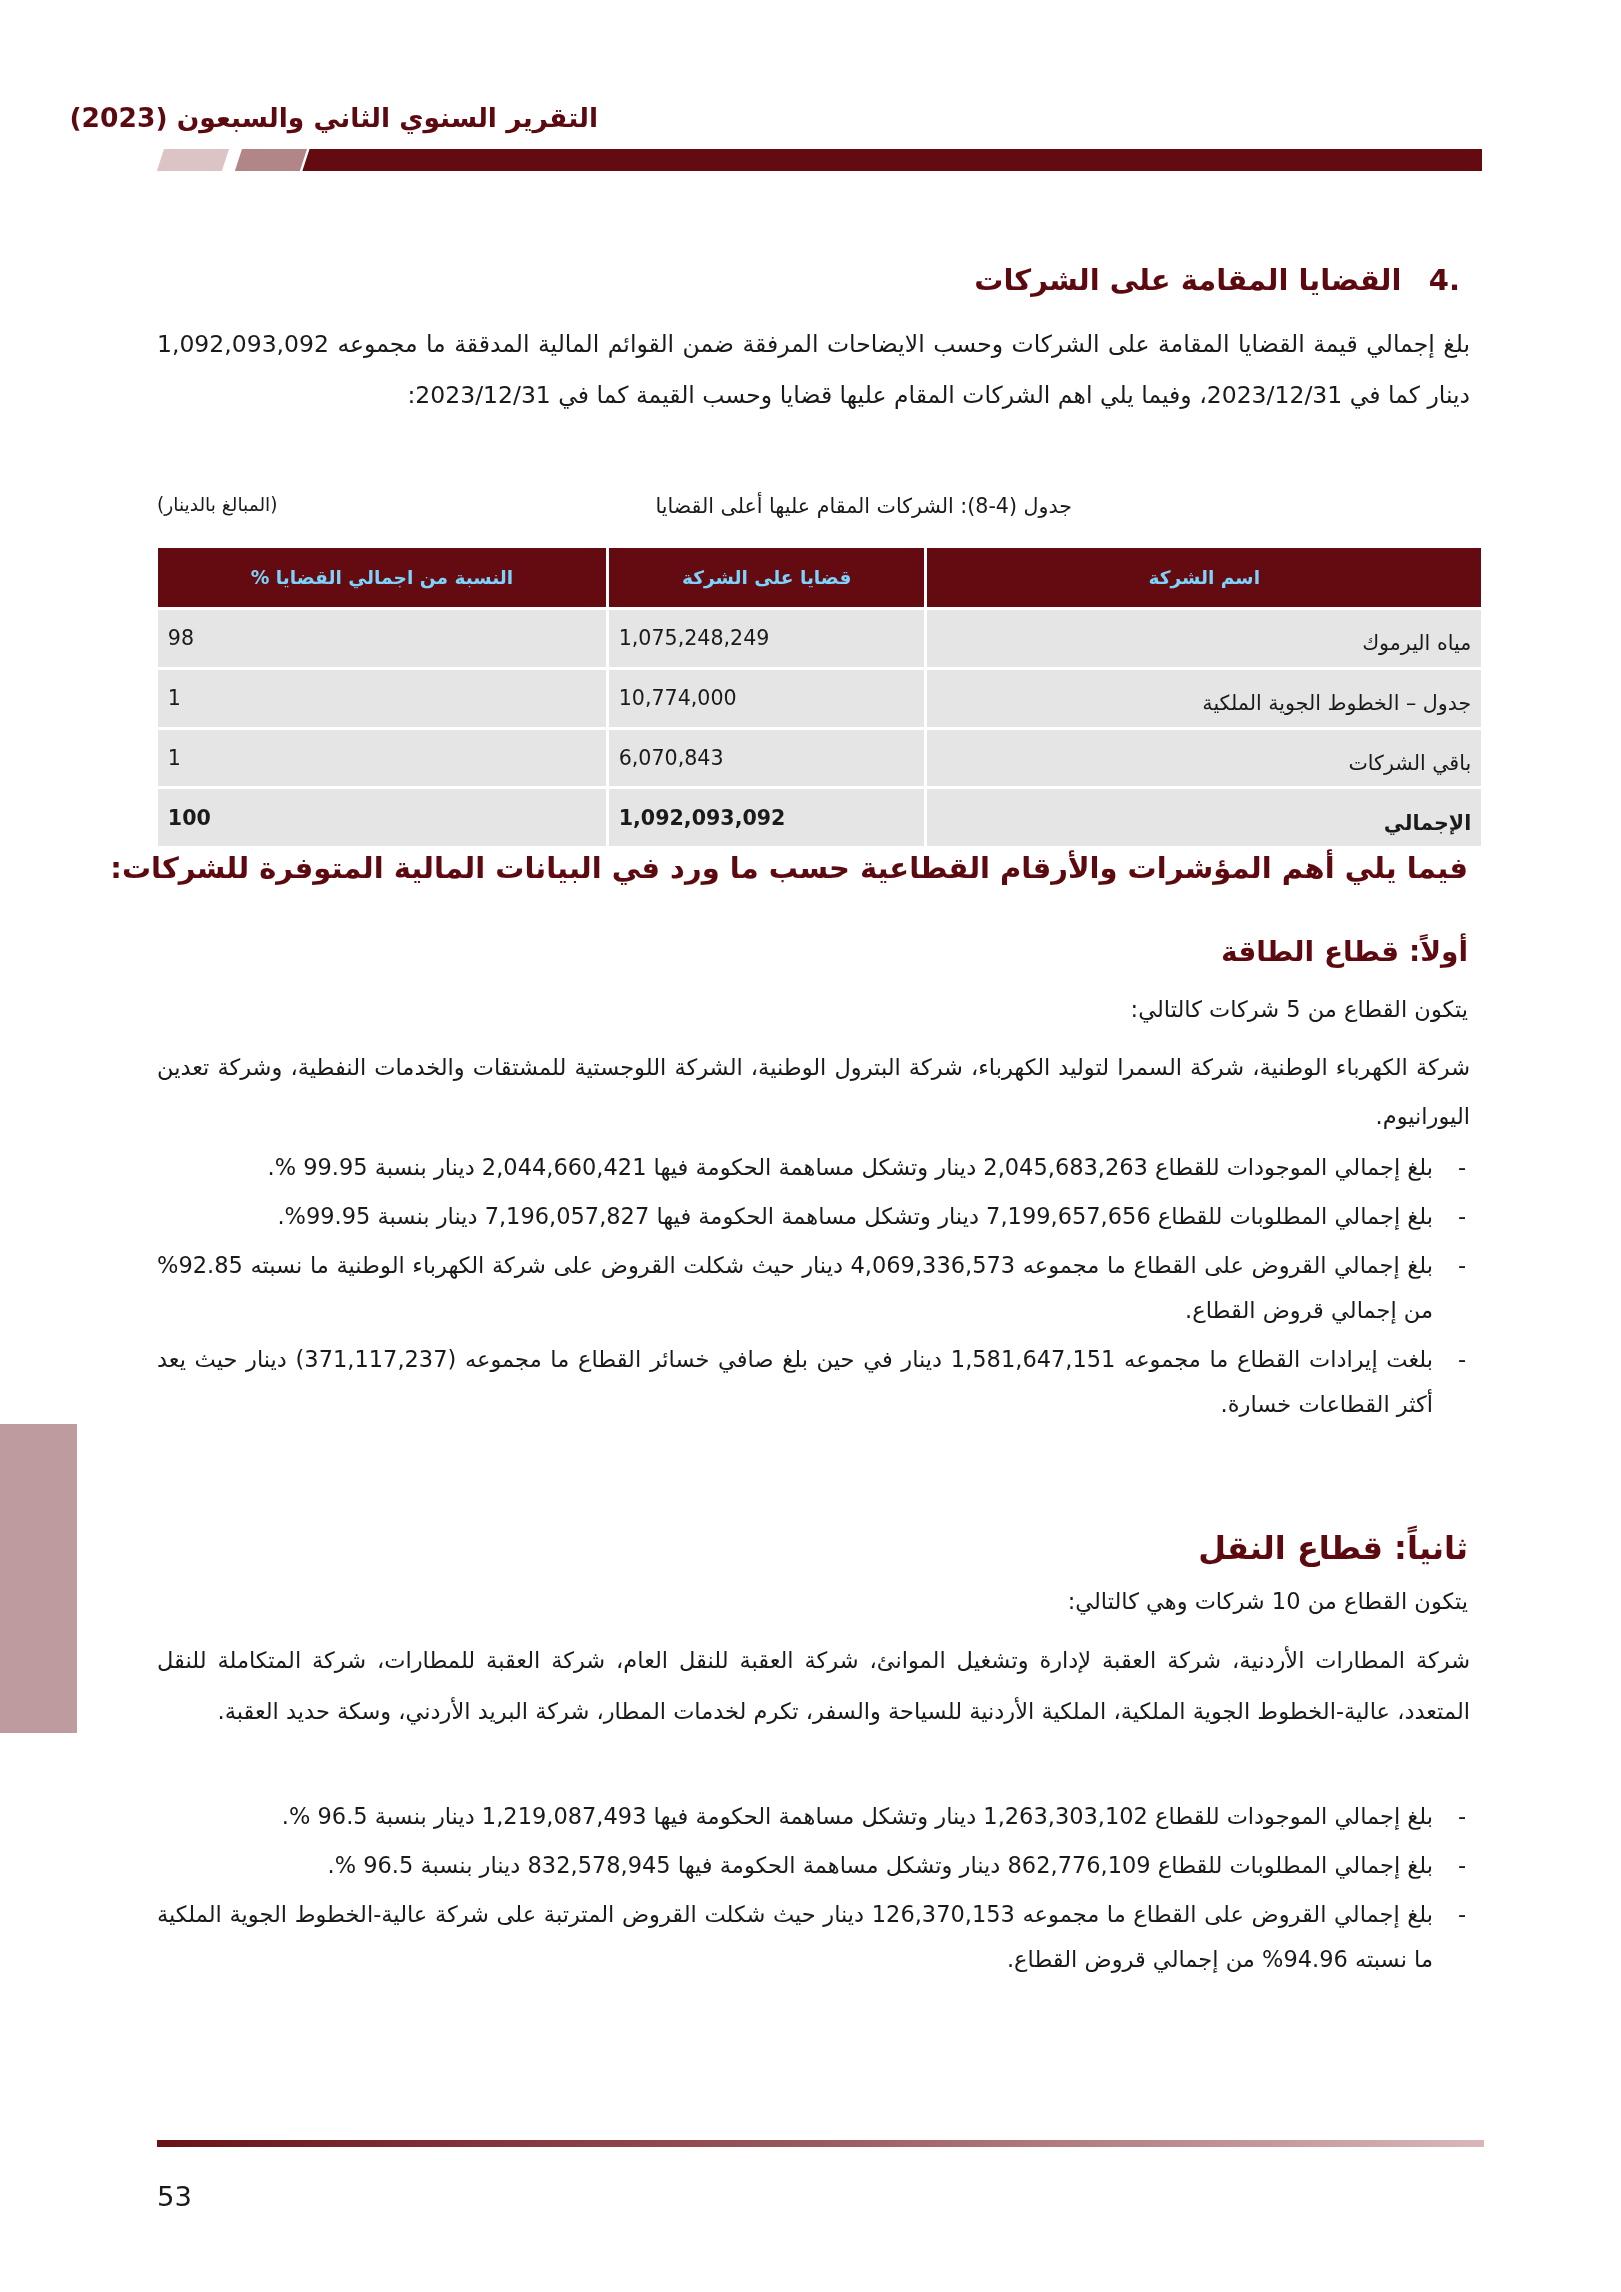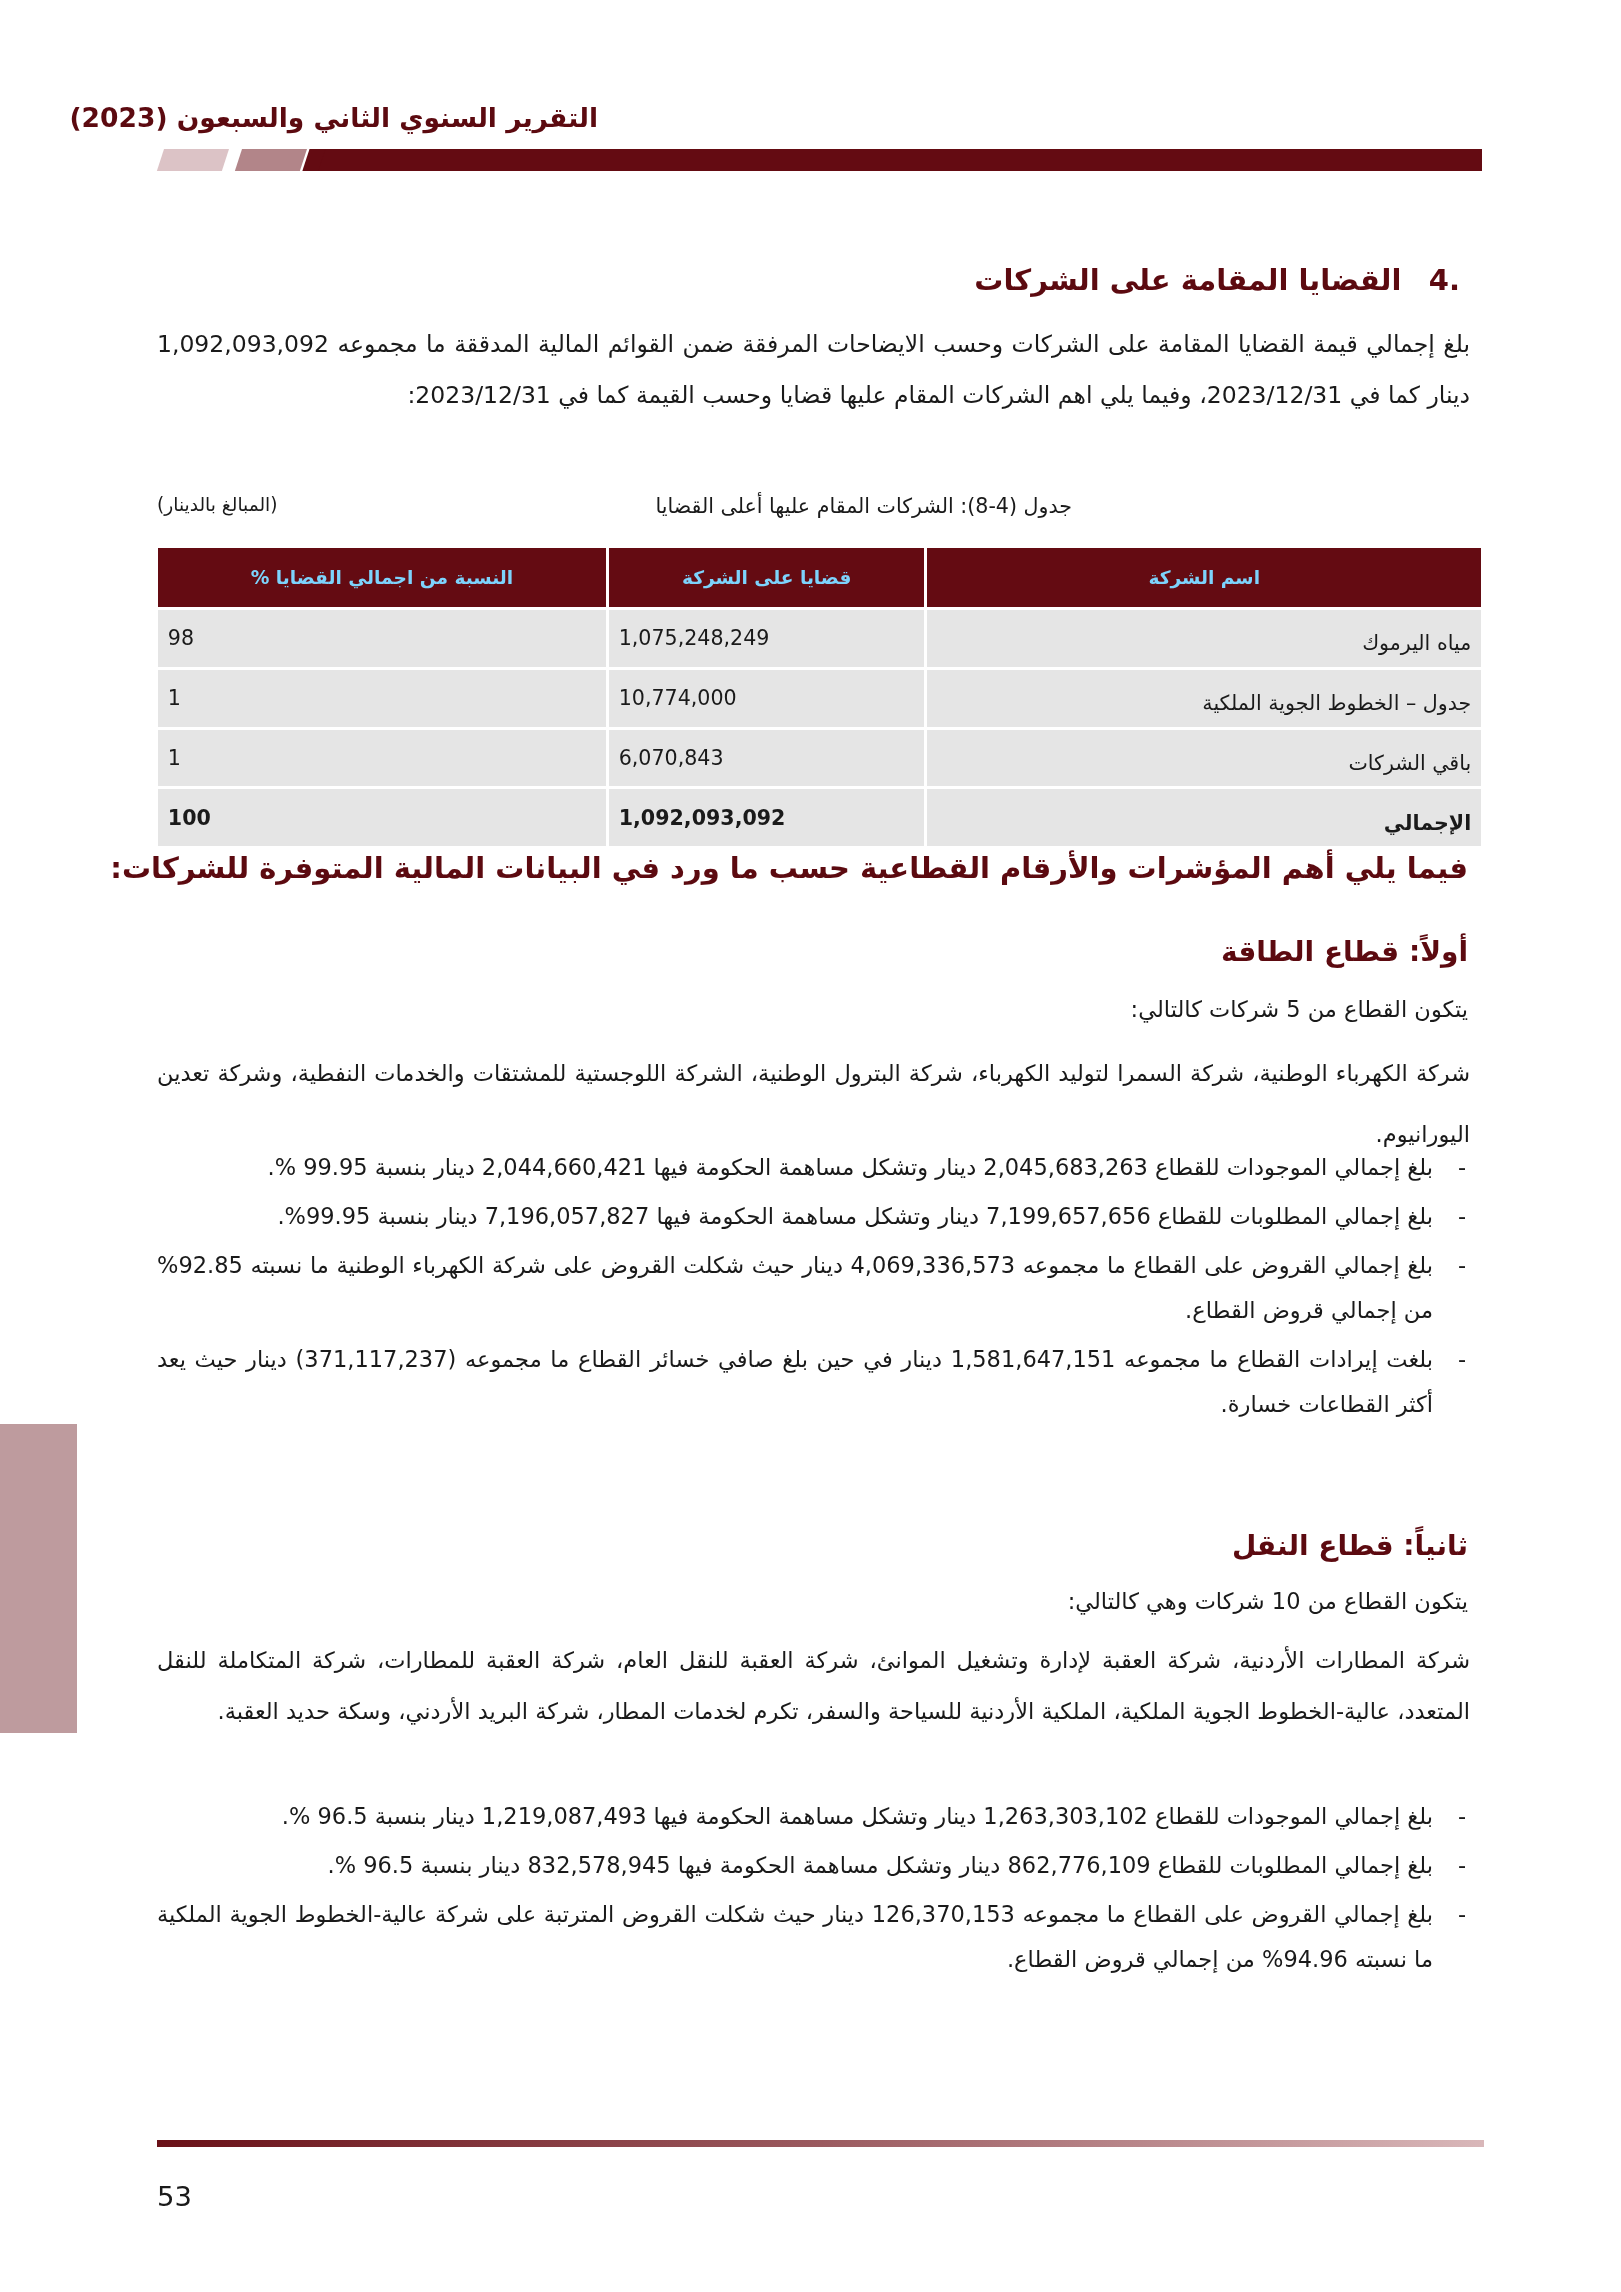--- a/index.html
+++ b/index.html
@@ -25,21 +25,21 @@
   table.cases { position:absolute; top:545px; left:155px; width:1329px; border-collapse:separate; border-spacing:3.9px; direction:rtl; }
   table.cases th { background:#640b12; color:#7dd3fc; font-size:18.6px; font-weight:bold; height:57px; text-align:center; }
   table.cases td { background:#e5e5e5; font-size:20.6px; height:47px; padding:0 9.8px; }
   table.cases td.name { text-align:right; width:534px; padding-top:9.8px; }
   table.cases td.num { text-align:left; direction:ltr; }
   table.cases tr.total td { font-weight:bold; }
 
   .subhead { position:absolute; right:153px; direction:rtl; font-weight:bold; color:#5c0a10; white-space:nowrap; }
   .h-main { top:851px; font-size:29px; }
   .h-energy { top:935px; font-size:28px; }
-  .h-transport { top:1529px; font-size:28px; }
+  .h-transport { top:1529px; font-size:32px; }
 
   .line { position:absolute; right:153px; direction:rtl; font-size:22.5px; white-space:nowrap; }
   .bullets { position:absolute; right:153px; left:157px; direction:rtl; margin:0; padding:0; list-style:none; }
   .bullets li { position:relative; padding-right:35px; font-size:22.5px; line-height:45px; text-align:justify; margin-bottom:3.9px; }
   .bullets li:before { content:"-"; position:absolute; right:2px; top:0; }
 
   .side-tab { position:absolute; left:0; top:1424px; width:77px; height:309px; background:#be9b9e; }
   .footer-bar { position:absolute; top:2140px; left:157px; width:1327px; height:6.9px;
                 background:linear-gradient(to right,#6a1118,#9b5a5f 50%,#d9b7b9); }
   .page-num { position:absolute; top:2181px; left:157px; font-size:27.4px; }
@@ -92,21 +92,21 @@
       <td class="num">1,092,093,092</td>
       <td class="num">100</td>
     </tr>
   </tbody>
 </table>
 
 <div class="subhead h-main">فيما يلي أهم المؤشرات والأرقام القطاعية حسب ما ورد في البيانات المالية المتوفرة للشركات:</div>
 
 <div class="subhead h-energy">أولاً:   قطاع الطاقة</div>
 <div class="line" style="top:996px;">يتكون القطاع من 5 شركات كالتالي:</div>
-<div class="para" style="top:1043px; line-height:61px; font-size:22.5px;">شركة الكهرباء الوطنية، شركة السمرا لتوليد الكهرباء، شركة البترول الوطنية، الشركة اللوجستية للمشتقات والخدمات النفطية، وشركة تعدين اليورانيوم.</div>
+<div class="para" style="top:1043px; line-height:49px; font-size:22.5px;">شركة الكهرباء الوطنية، شركة السمرا لتوليد الكهرباء، شركة البترول الوطنية، الشركة اللوجستية للمشتقات والخدمات النفطية، وشركة تعدين اليورانيوم.</div>
 <ul class="bullets" style="top:1145px;">
   <li>بلغ إجمالي الموجودات للقطاع 2,045,683,263 دينار وتشكل مساهمة الحكومة فيها 2,044,660,421 دينار بنسبة 99.95 %.</li>
   <li>بلغ إجمالي المطلوبات للقطاع 7,199,657,656 دينار وتشكل مساهمة الحكومة فيها 7,196,057,827 دينار بنسبة 99.95%.</li>
   <li>بلغ إجمالي القروض على القطاع ما مجموعه 4,069,336,573 دينار حيث شكلت القروض على شركة الكهرباء الوطنية ما نسبته 92.85% من إجمالي قروض القطاع.</li>
   <li>بلغت إيرادات القطاع ما مجموعه 1,581,647,151 دينار في حين بلغ صافي خسائر القطاع ما مجموعه (371,117,237) دينار حيث يعد أكثر القطاعات خسارة.</li>
 </ul>
 
 <div class="side-tab"></div>
 
 <div class="subhead h-transport">ثانياً: قطاع النقل</div>

